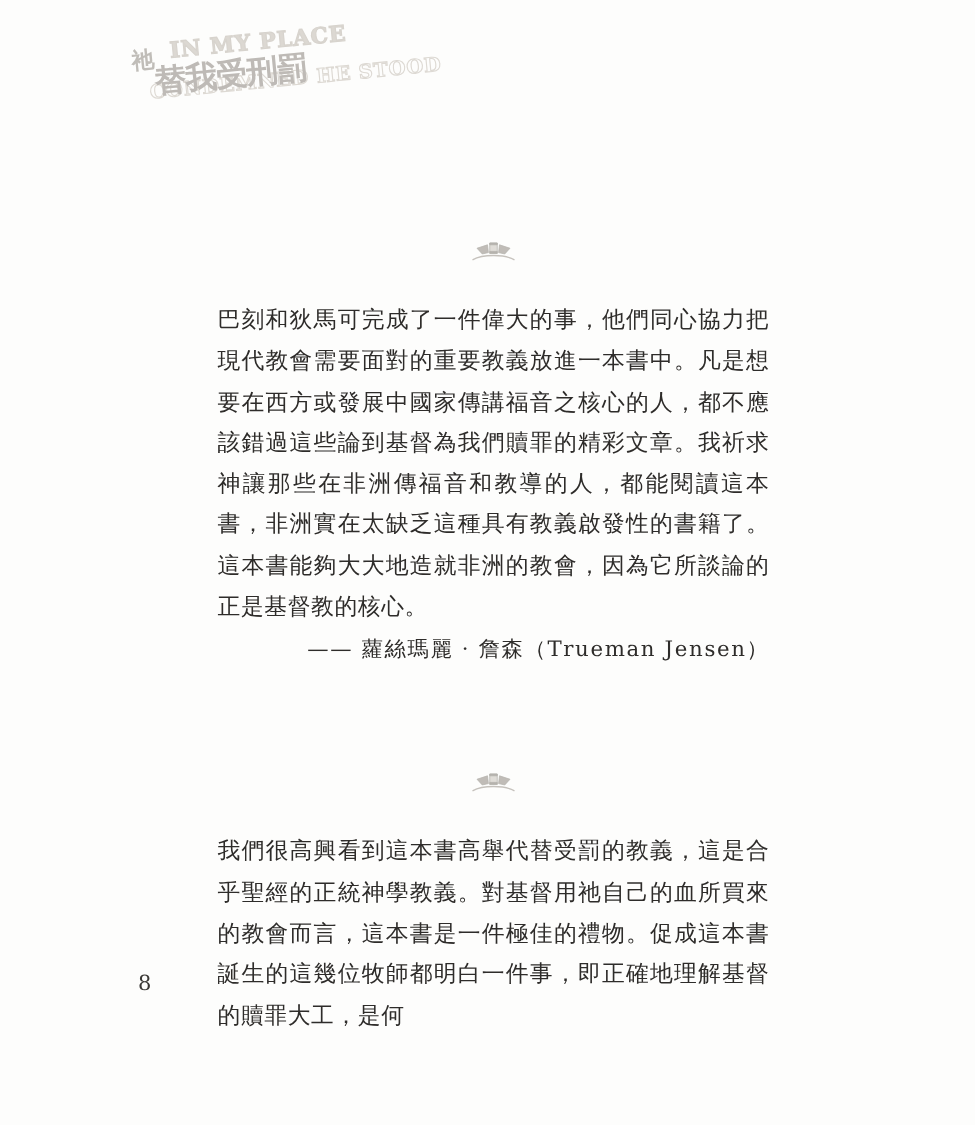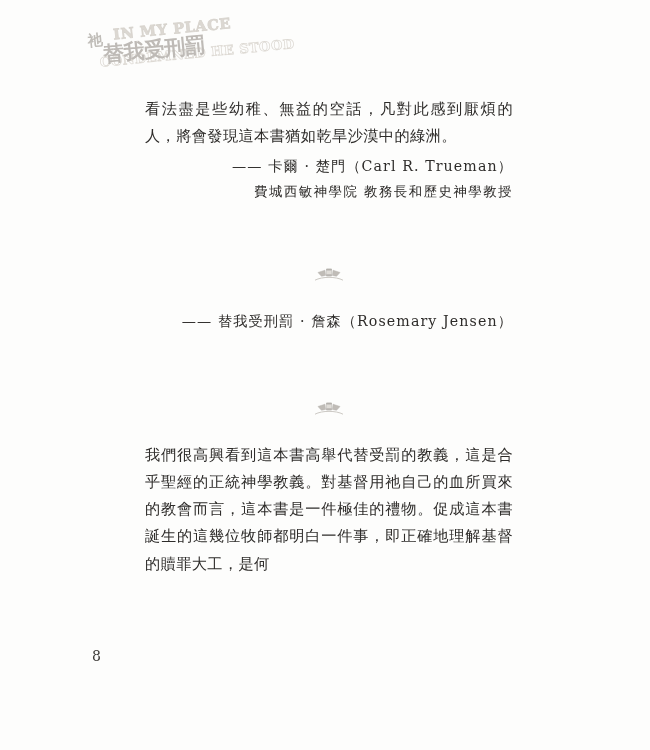--- a/index.html
+++ b/index.html
@@ -153,43 +153,39 @@
 
   <div class="running-head">
     <span class="rh-en-top">IN MY PLACE</span>
     <span class="rh-en-bot">CONDEMNED HE STOOD</span>
     <span class="rh-cn-small">祂</span>
     <span class="rh-cn-big">替我受刑罰</span>
   </div>
 
   <div class="column">
 
-    <div class="block">
-      <p class="para">看法盡是些幼稚、無益的空話，凡對此感到厭煩的人，將會發現這本書猶如乾旱沙漠中的綠洲。</p>
-      <p class="attrib-name">—— 卡爾 · 楚門（Carl R. Trueman）</p>
-      <p class="attrib-role">費城西敏神學院 教務長和歷史神學教授</p>
-    </div>
 
     <div class="spacer-1"></div>
 
     <div class="ornament">
       <svg width="34" height="16" viewBox="0 0 34 16">
         <g fill="#8a857e" stroke="#8a857e" stroke-width="0.5">
           <path d="M14.5 2 h5 v7 h-5 z" fill="#cfcac3"></path>
           <path d="M14.5 2 h5 v1.2 h-5 z" fill="#8a857e"></path>
           <path d="M14.5 7.6 h5 v1.2 h-5 z" fill="#8a857e"></path>
           <path d="M13 3.2 L6 5.5 L9.5 9.3 L13.6 8.4 Z" fill="#9b958d"></path>
           <path d="M21 3.2 L28 5.5 L24.5 9.3 L20.4 8.4 Z" fill="#9b958d"></path>
           <path d="M3 13.2 C 10 9.4, 24 9.4, 31 13.2" fill="none" stroke="#a49e96" stroke-width="0.9"></path>
         </g>
       </svg>
     </div>
 
     <div class="block">
-      <p class="attrib-name">—— 替我受刑罰 · 詹森（Rosemary Jensen）</p>
+      <p class="para">巴刻和狄馬可完成了一件偉大的事，他們同心協力把現代教會需要面對的重要教義放進一本書中。凡是想要在西方或發展中國家傳講福音之核心的人，都不應該錯過這些論到基督為我們贖罪的精彩文章。我祈求神讓那些在非洲傳福音和教導的人，都能閱讀這本書，非洲實在太缺乏這種具有教義啟發性的書籍了。這本書能夠大大地造就非洲的教會，因為它所談論的正是基督教的核心。</p>
+      <p class="attrib-name">—— 蘿絲瑪麗 · 詹森（Trueman Jensen）</p>
     </div>
 
     <div class="spacer-2"></div>
 
     <div class="ornament">
       <svg width="34" height="16" viewBox="0 0 34 16">
         <g fill="#8a857e" stroke="#8a857e" stroke-width="0.5">
           <path d="M14.5 2 h5 v7 h-5 z" fill="#cfcac3"></path>
           <path d="M14.5 2 h5 v1.2 h-5 z" fill="#8a857e"></path>
           <path d="M14.5 7.6 h5 v1.2 h-5 z" fill="#8a857e"></path>

